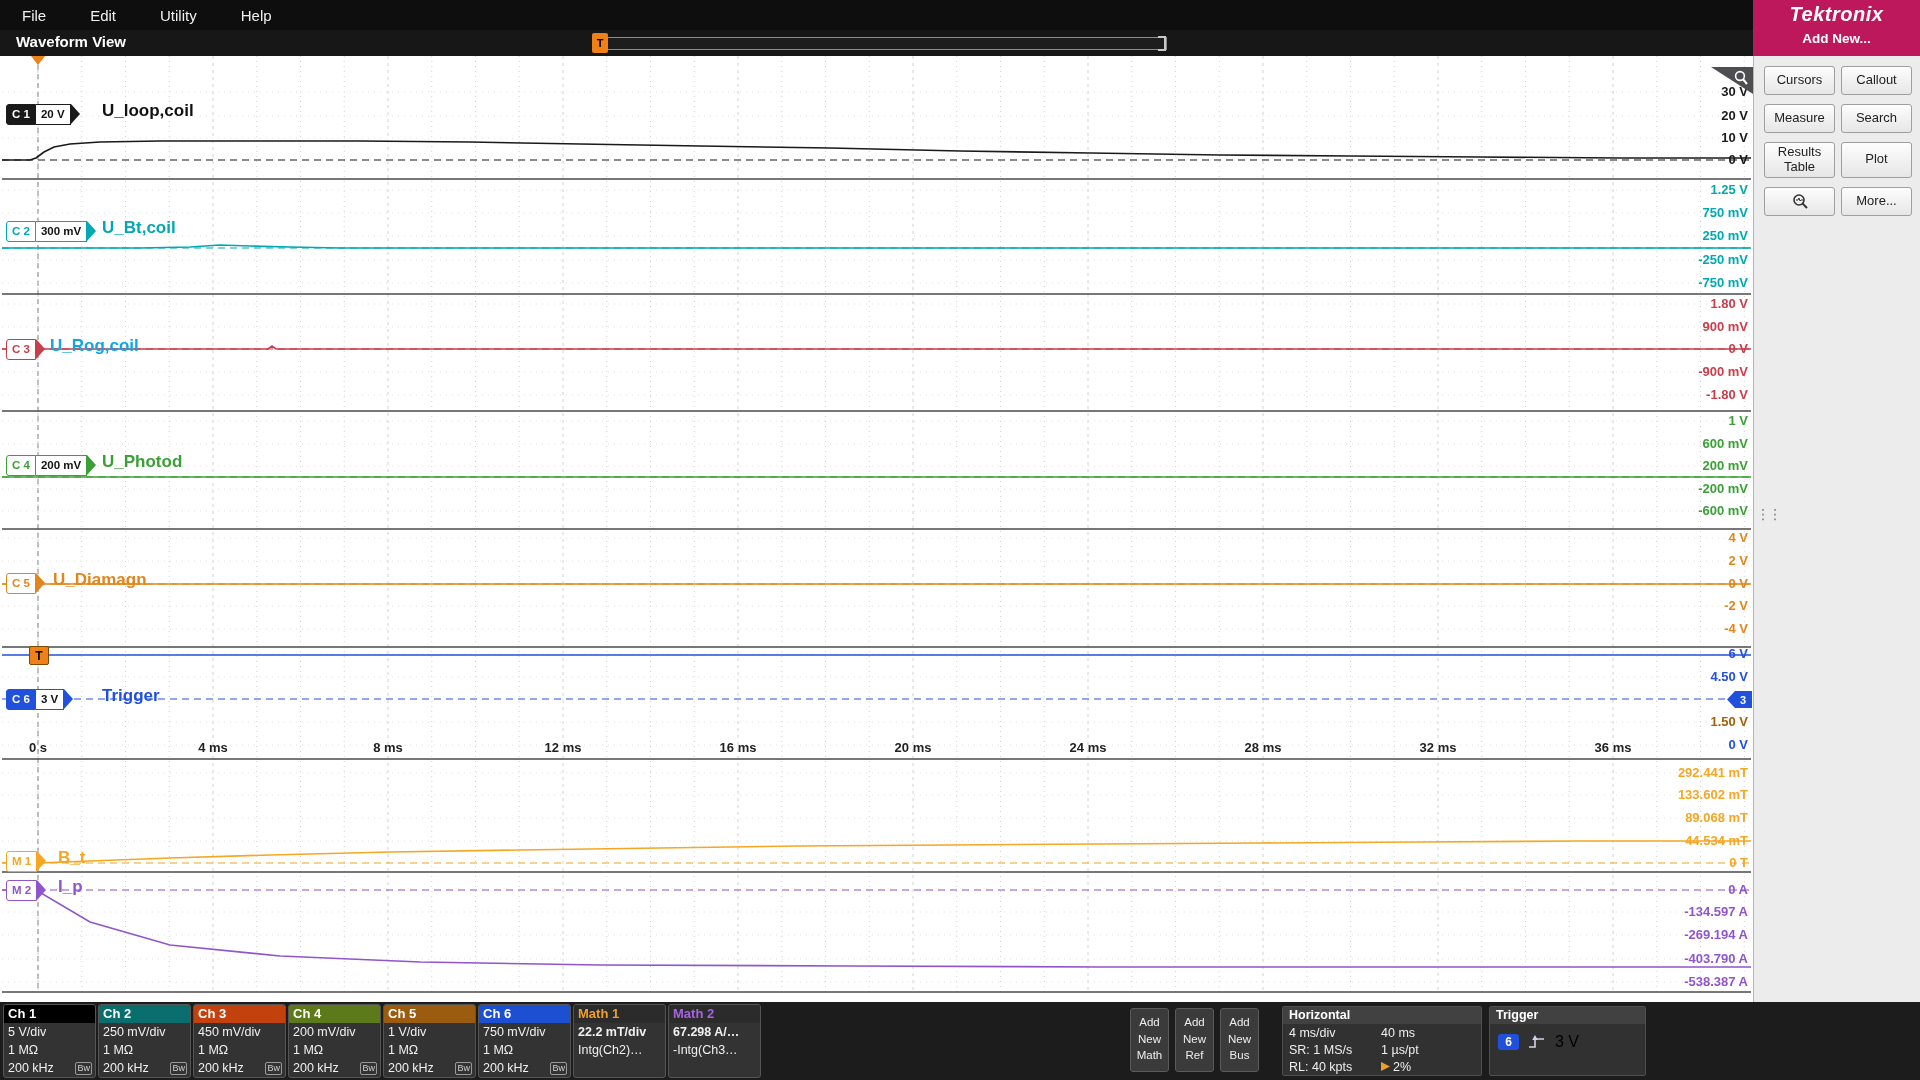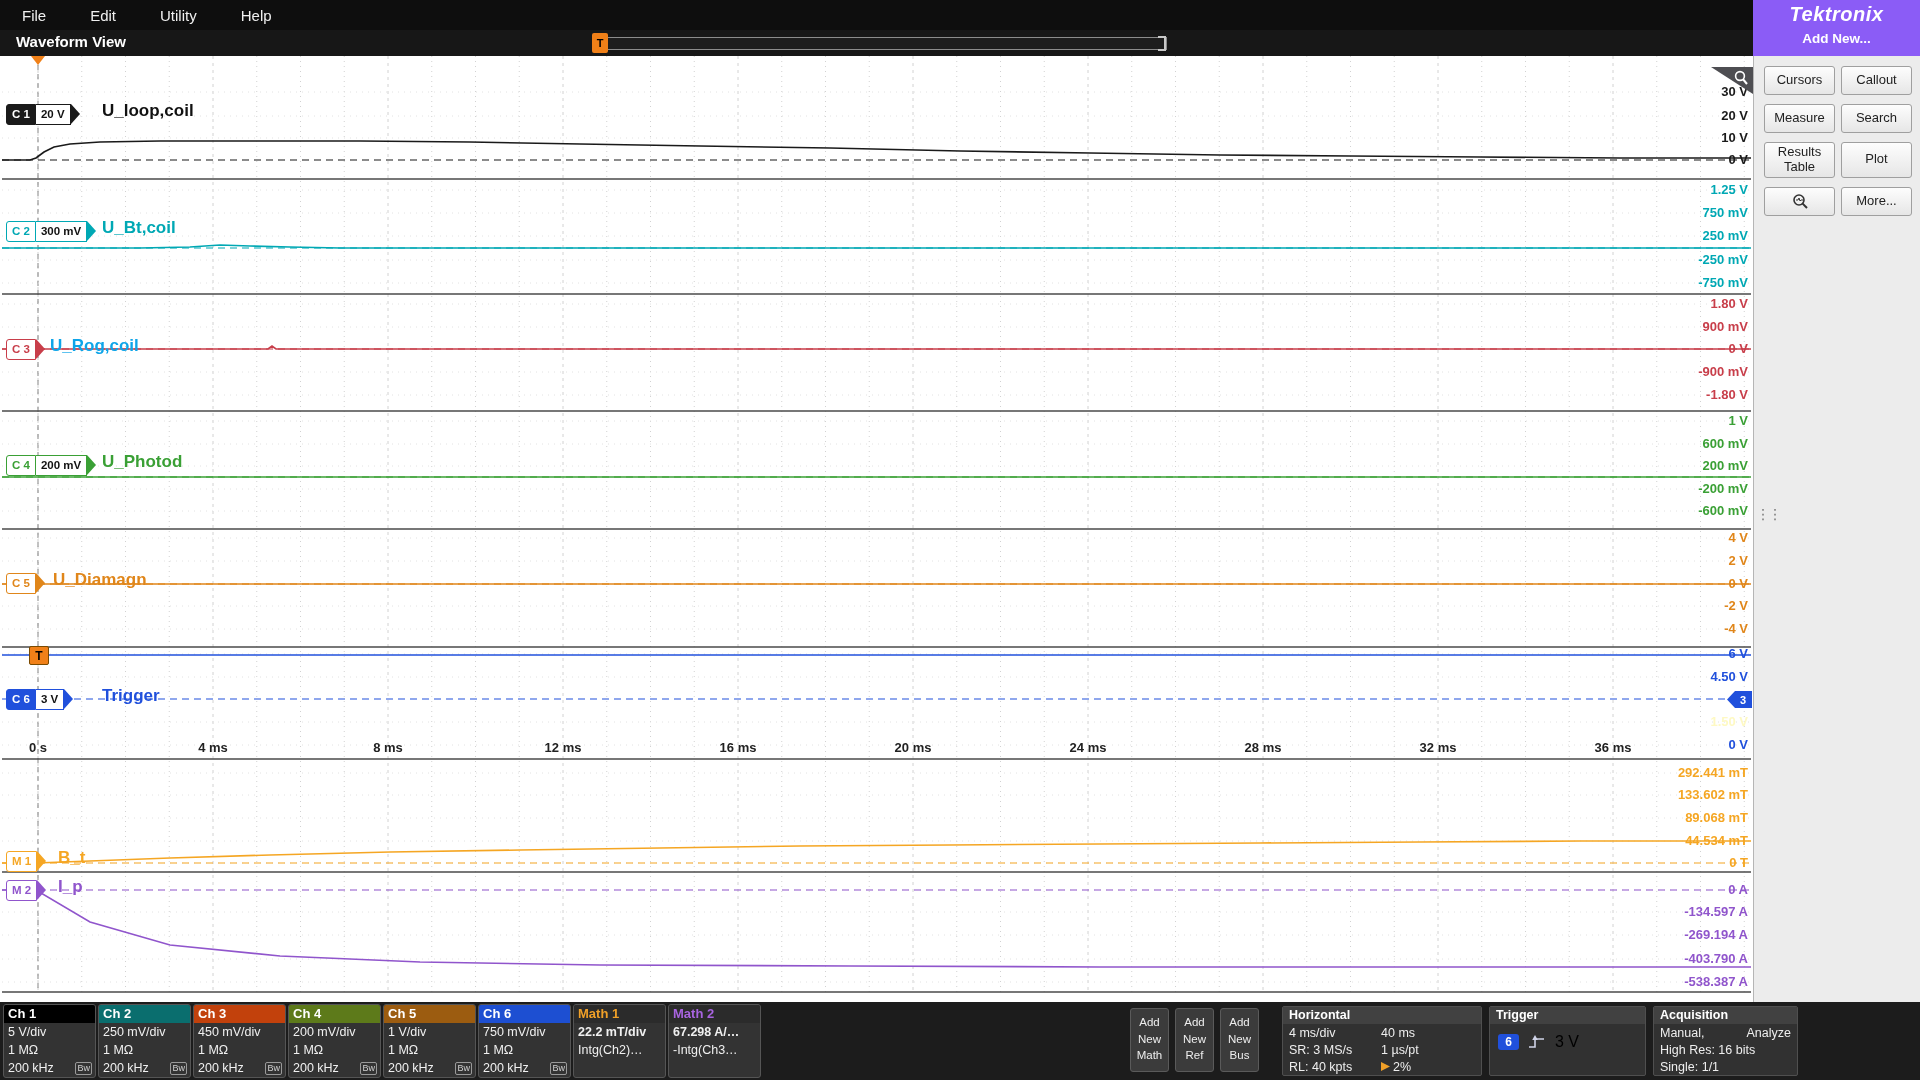--- a/index.html
+++ b/index.html
@@ -9,21 +9,21 @@
   
   .menu-bar{position:absolute;left:0;top:0;width:1753px;height:30px;background:#0e0e0e;
     display:flex;align-items:center;z-index:3}
   .menu-item{color:#f0f0f0;font-size:15px;padding:0 22px;cursor:default}
   .view-strip{position:absolute;left:0;top:30px;width:1753px;height:26px;background:#171717;z-index:3}
   .view-tab{position:absolute;left:16px;top:3px;color:#fff;font-size:15px;font-weight:600}
   .record-bar{position:absolute;left:599px;top:7px;width:568px;height:13px;border:1px solid #8c8c8c;background:#1d1d1d}
   .rec-t{position:absolute;left:592px;top:3px;width:16px;height:20px;background:#f08018;border-radius:2px;
     color:#000;font-size:11px;font-weight:bold;display:flex;align-items:center;justify-content:center}
   .rec-end{position:absolute;left:1158px;top:6px;width:8px;height:15px;border:2px solid #c8c8c8;border-left:none}
-  .top-right{position:absolute;left:1753px;top:0;width:167px;height:67px;background:#8b5cf6;z-index:3}
+  .top-right{position:absolute;left:1753px;top:0;width:167px;height:67px;background:#be185d;z-index:3}
   .logo{position:absolute;left:0;top:3px;width:167px;text-align:center;color:#fff;
     font-size:20px;font-weight:bold;font-style:italic;letter-spacing:.5px}
   .addnew-title{position:absolute;left:0;top:31px;width:167px;text-align:center;color:#fff;
     font-size:13.5px;font-weight:bold}
 
   
   .wave-area{position:absolute;left:0;top:56px;width:1753px;height:946px;background:#fff;z-index:0}
   #trace-svg{position:absolute;left:0;top:0;width:1920px;height:1080px;z-index:1;pointer-events:none}
   #label-layer{position:absolute;left:0;top:0;width:1920px;height:1080px;z-index:2;pointer-events:none}
   .axis-label{position:absolute;right:172px;width:140px;text-align:right;font-size:13px;font-weight:bold;line-height:16px}
@@ -247,21 +247,21 @@
     <div class="axis-label" style="top: 576px; color: rgb(224, 134, 26);">0 V</div>
     <div class="axis-label" style="top: 598px; color: rgb(224, 134, 26);">-2 V</div>
     <div class="axis-label" style="top: 621px; color: rgb(224, 134, 26);">-4 V</div>
     <div class="ch-badge" style="top: 572px;">
       <span class="bid" style="border-color: rgb(224, 134, 26); color: rgb(224, 134, 26);">C 5</span>
       <span class="bptr" style="border-left-color: rgb(224, 134, 26);"></span>
     </div>
     <div class="ch-label" style="left: 53px; top: 570px; color: rgb(224, 134, 26);">U_Diamagn</div>
     <div class="axis-label" style="top: 646px; color: rgb(32, 80, 220);">6 V</div>
     <div class="axis-label" style="top: 669px; color: rgb(32, 80, 220);">4.50 V</div>
-    <div class="axis-label" style="top: 714px; color: #fef9c3;">1.50 V</div>
+    <div class="axis-label" style="top: 714px; color: #a16207;">1.50 V</div>
     <div class="axis-label" style="top: 737px; color: rgb(32, 80, 220);">0 V</div>
     <div class="ch-badge" style="top: 688px;">
       <span class="bid" style="border-color: rgb(32, 80, 220); background: rgb(32, 80, 220); color: rgb(255, 255, 255);">C 6</span>
       <span class="bval" style="border-color: rgb(32, 80, 220);">3 V</span>
       <span class="bptr" style="border-left-color: rgb(32, 80, 220);"></span>
     </div>
     <div class="ch-label" style="left: 102px; top: 686px; color: rgb(32, 80, 220);">Trigger</div>
     <div class="axis-label" style="top: 765px; color: rgb(245, 166, 35);">292.441 mT</div>
     <div class="axis-label" style="top: 787px; color: rgb(245, 166, 35);">133.602 mT</div>
     <div class="axis-label" style="top: 810px; color: rgb(245, 166, 35);">89.068 mT</div>
@@ -431,21 +431,21 @@
       </div>
     </div>
 
   <div class="panel hpanel">
     <div class="ptitle">Horizontal</div>
     <div class="prow">
         <span class="pl">4 ms/div</span>
         <span class="pr">40 ms</span>
       </div>
     <div class="prow">
-        <span class="pl">SR: 3 MS/s</span>
+        <span class="pl">SR: 1 MS/s</span>
         <span class="pr">1 µs/pt</span>
       </div>
     <div class="prow">
         <span class="pl">RL: 40 kpts</span>
       <span class="pr">
           <i class="tpos"></i>
           <span>2%</span>
         </span>
       </div>
   </div>
@@ -455,33 +455,20 @@
     <div class="trow">
       <span class="src6">6</span>
       <svg width="18" height="16" viewBox="0 0 18 16">
         <path d="M1 13 H7 V5 M7 5 H16" fill="none" stroke="#d0d4e8" stroke-width="1.6"></path>
         <polygon points="7,1 4.2,6 9.8,6" fill="#d0d4e8"></polygon>
       </svg>
       <span>3 V</span>
     </div>
   </div>
 
-  <div class="panel apanel">
-    <div class="ptitle">Acquisition</div>
-    <div class="prow">
-        <span>Manual,</span>
-      <span style="margin-left:auto">Analyze</span>
-      </div>
-    <div class="prow">
-        <span>High Res: 16 bits</span>
-      </div>
-    <div class="prow">
-        <span>Single: 1/1</span>
-      </div>
-  </div>
 
 <div class="anbtn" style="left: 1130px;">
       <div>Add</div>
       <div>New</div>
       <div>Math</div>
     </div>
     <div class="anbtn" style="left: 1175px;">
       <div>Add</div>
       <div>New</div>
       <div>Ref</div>

